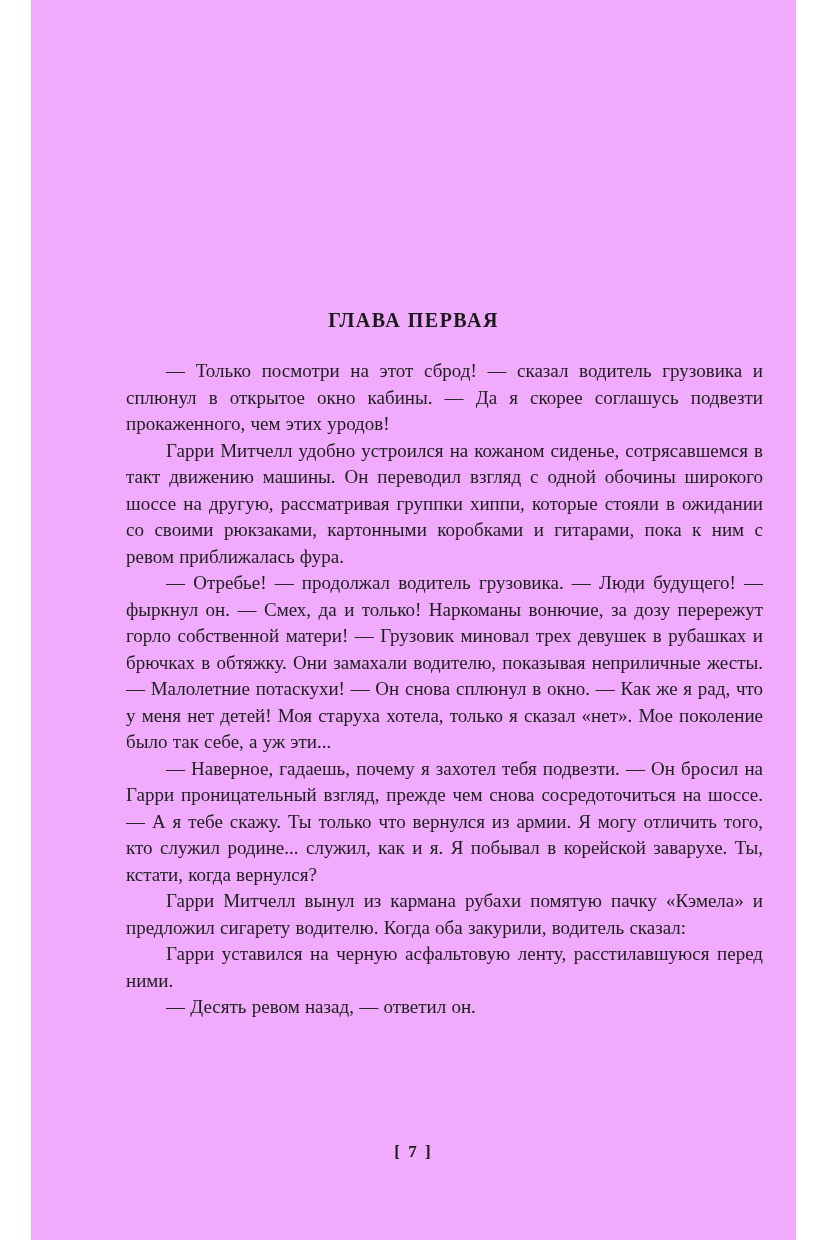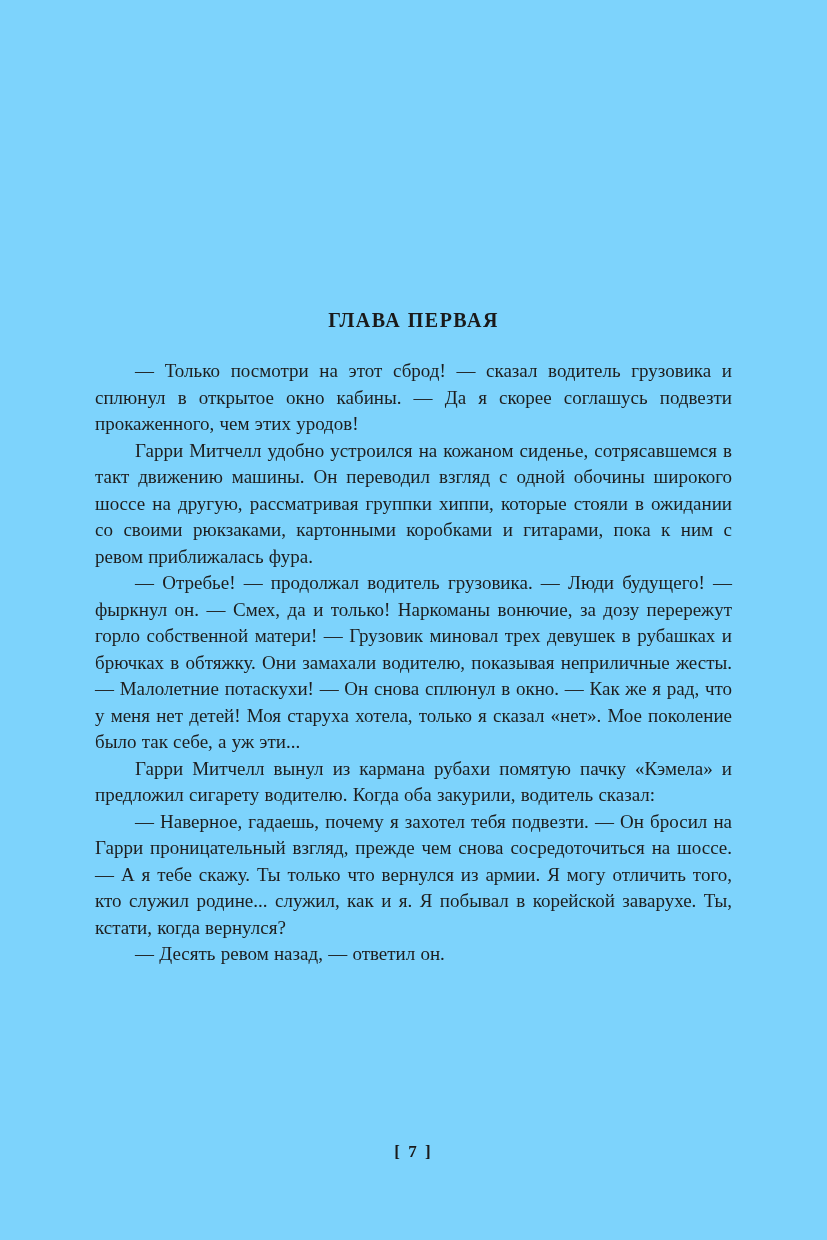--- a/index.html
+++ b/index.html
@@ -2,24 +2,24 @@
 <html lang="ru"><head>
 <meta charset="utf-8">
 <style>
   html, body {
     margin: 0;
     padding: 0;
     background: #ffffff;
   }
   .book-page {
     position: relative;
-    width: 827px;
+    width: 765px;
     height: 1240px;
     margin: 0 auto;
-    background: #7dd3fc;
+    background: #f0abfc;
     color: #1e1e1e;
     font-family: "Liberation Serif", "DejaVu Serif", serif;
     overflow: hidden;
   }
   .chapter-title {
     position: absolute;
     top: 309px;
     left: 0;
     width: 100%;
     margin: 0;
@@ -62,20 +62,21 @@
 <body>
 
 <div class="book-page">
 
   <h1 class="chapter-title">ГЛАВА ПЕРВАЯ</h1>
 
   <div class="text-block">
     <p class="para">— Только посмотри на этот сброд! — сказал водитель грузовика и сплюнул в открытое окно кабины. — Да я скорее соглашусь подвезти прокаженного, чем этих уродов!</p>
     <p class="para">Гарри Митчелл удобно устроился на кожаном сиденье, сотрясавшемся в такт движению машины. Он переводил взгляд с одной обочины широкого шоссе на другую, рассматривая группки хиппи, которые стояли в ожидании со своими рюкзаками, картонными коробками и гитарами, пока к ним с ревом приближалась фура.</p>
     <p class="para">— Отребье! — продолжал водитель грузовика. — Люди будущего! — фыркнул он. — Смех, да и только! Наркоманы вонючие, за дозу перережут горло собственной матери! — Грузовик миновал трех девушек в рубашках и брючках в обтяжку. Они замахали водителю, показывая неприличные жесты. — Малолетние потаскухи! — Он снова сплюнул в окно. — Как же я рад, что у меня нет детей! Моя старуха хотела, только я сказал «нет». Мое поколение было так себе, а уж эти...</p>
+    <p class="para">— Наверное, гадаешь, почему я захотел тебя подвезти. — Он бросил на Гарри проницательный взгляд, прежде чем снова сосредоточиться на шоссе. — А я тебе скажу. Ты только что вернулся из армии. Я могу отличить того, кто служил родине... служил, как и я. Я побывал в корейской заварухе. Ты, кстати, когда вернулся?</p>
     <p class="para">Гарри Митчелл вынул из кармана рубахи помятую пачку «Кэмела» и предложил сигарету водителю. Когда оба закурили, водитель сказал:</p>
-    <p class="para">— Наверное, гадаешь, почему я захотел тебя подвезти. — Он бросил на Гарри проницательный взгляд, прежде чем снова сосредоточиться на шоссе. — А я тебе скажу. Ты только что вернулся из армии. Я могу отличить того, кто служил родине... служил, как и я. Я побывал в корейской заварухе. Ты, кстати, когда вернулся?</p>
+    <p class="para">Гарри уставился на черную асфальтовую ленту, расстилавшуюся перед ними.</p>
     <p class="para">— Десять ревом назад, — ответил он.</p>
   </div>
 
   <div class="page-number">[ 7 ]</div>
 
 </div>
 
 </body></html>

